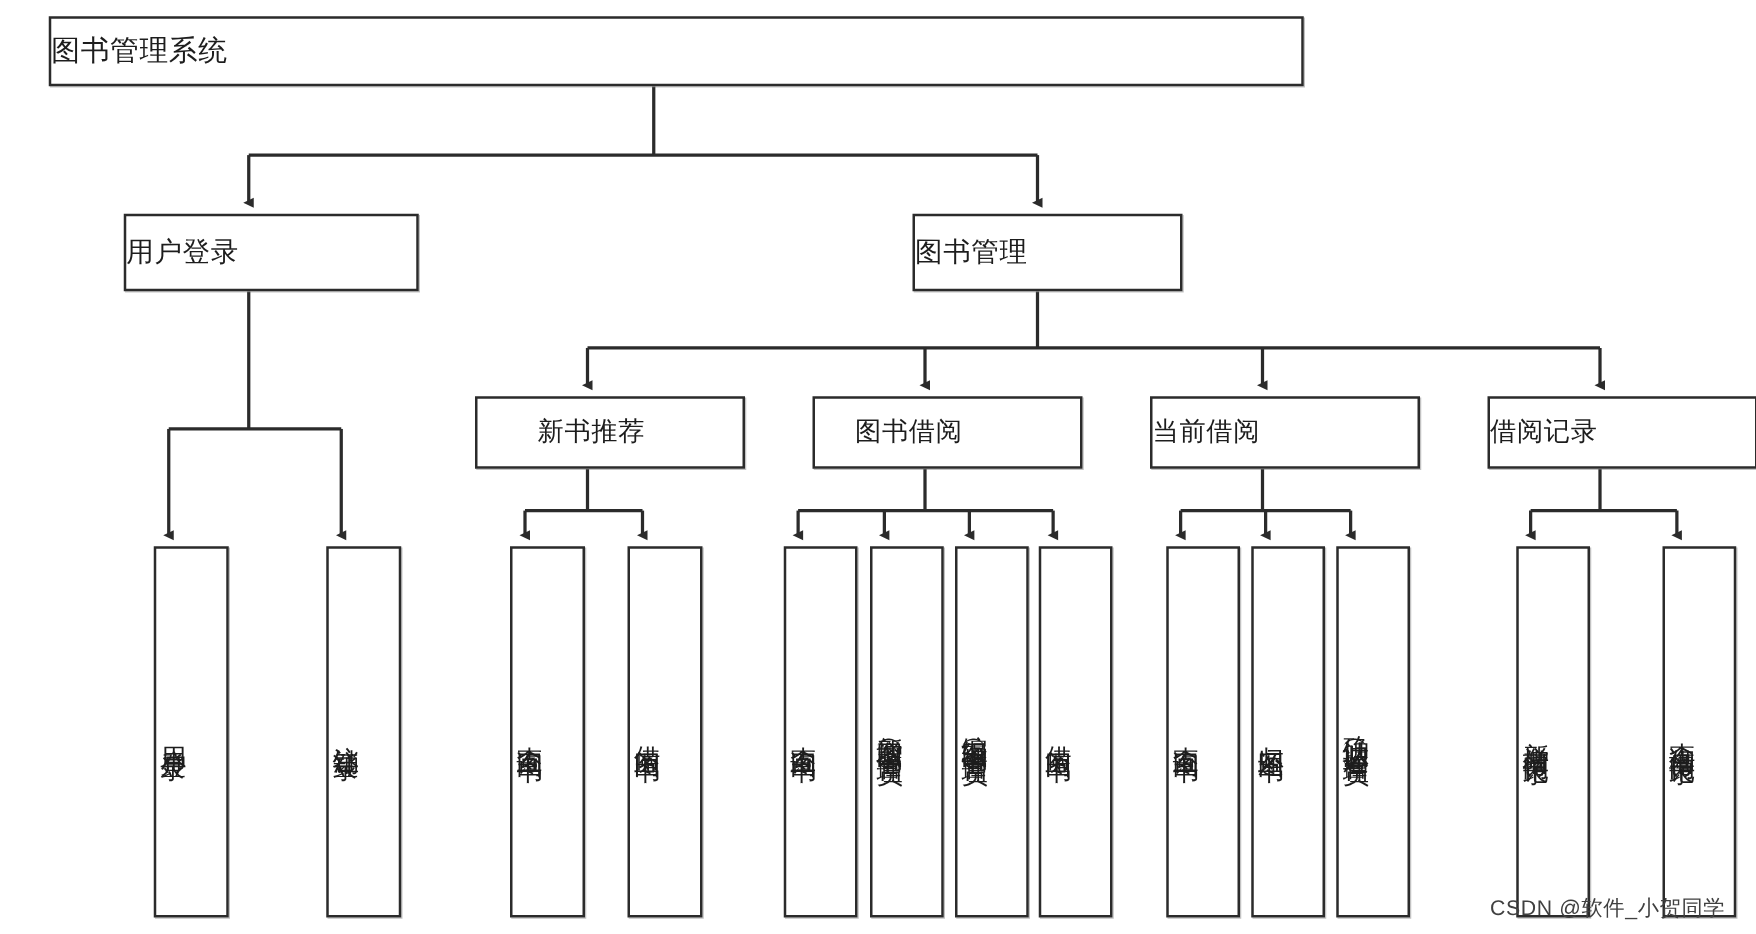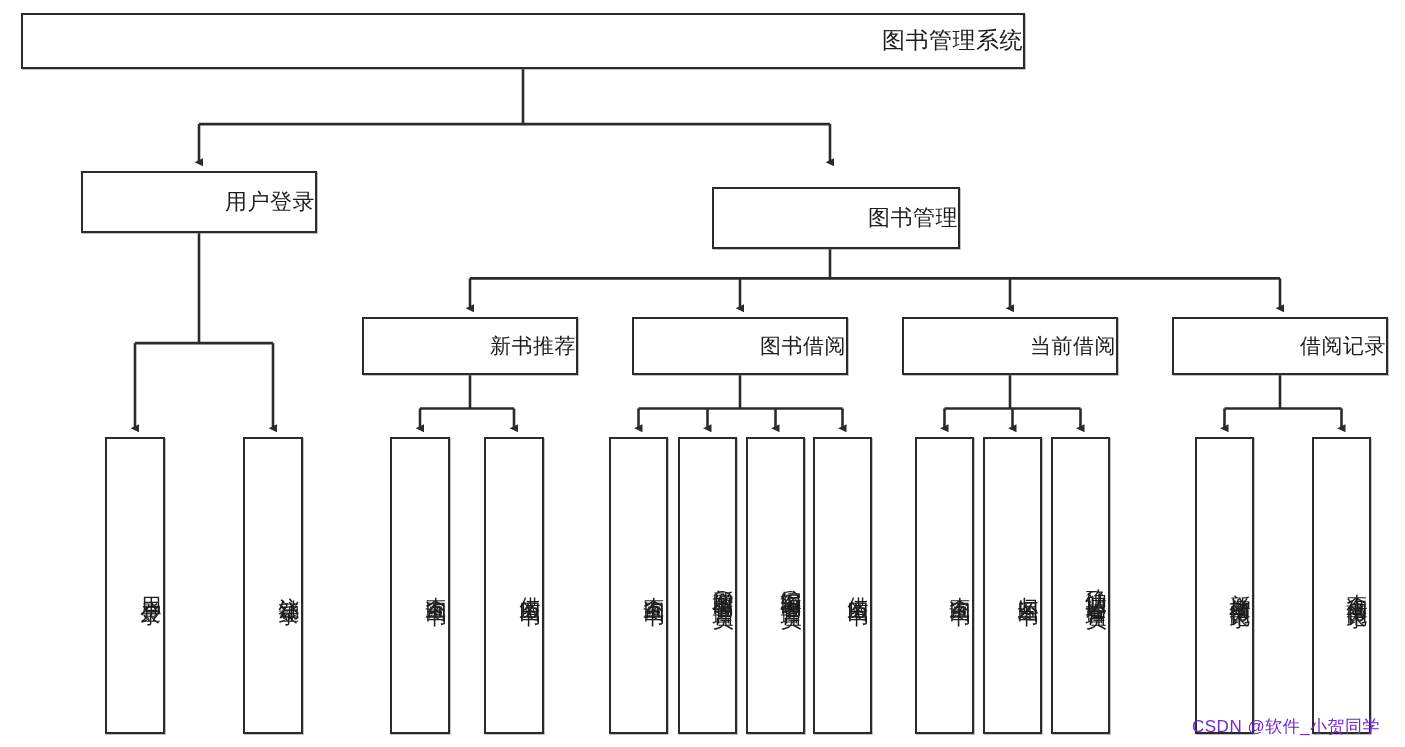--- a/index.html
+++ b/index.html
@@ -27,22 +27,23 @@
     height: 747px;
     pointer-events: none;
   }
   .node {
     position: absolute;
     box-sizing: border-box;
     background: #ffffff;
     border: 2px solid #2b2b2b;
     display: flex;
     align-items: center;
-    justify-content: flex-end;
+    justify-content: flex-start;
     box-shadow: 1px 1px 0 rgba(120,120,120,0.45);
+    margin-left: 18px;
   }
   .node .label {
     font-size: 21px;
     line-height: 1.18;
     letter-spacing: 0.5px;
     color: #1d1d1d;
     text-align: center;
     white-space: nowrap;
   }
   .node.vertical .label {
@@ -110,21 +111,21 @@
       </g>
   </svg>
 
   <div id="node-layer">
       <div class="node level0" style="left: 21px; top: 13px; width: 1004px; height: 56px;">
         <span class="label">图书管理系统</span>
       </div>
       <div class="node level1" style="left: 81px; top: 171px; width: 236px; height: 62px;">
         <span class="label">用户登录</span>
       </div>
-      <div class="node level1" style="left: 712px; top: 187px; width: 248px; height: 62px;">
+      <div class="node level1" style="left: 712px; top: 171px; width: 216px; height: 62px;">
         <span class="label">图书管理</span>
       </div>
       <div class="node level2" style="left: 362px; top: 317px; width: 216px; height: 58px; padding-left: 48px;">
         <span class="label">新书推荐</span>
       </div>
       <div class="node level2" style="left: 632px; top: 317px; width: 216px; height: 58px; padding-left: 32px;">
         <span class="label">图书借阅</span>
       </div>
       <div class="node level2" style="left: 902px; top: 317px; width: 216px; height: 58px;">
         <span class="label">当前借阅</span>
@@ -166,14 +167,14 @@
         <span class="label">确认归还（管理员）</span>
       </div>
       <div class="node level3 vertical" style="left: 1195px; top: 437px; width: 59px; height: 297px;">
         <span class="label">新增借阅记录</span>
       </div>
       <div class="node level3 vertical" style="left: 1312px; top: 437px; width: 59px; height: 297px;">
         <span class="label">查询借阅记录</span>
       </div>
     </div>
 
-  <div class="watermark" style="left: 1192px; top: 715px; color: #6d28d9;">CSDN @软件_小贺同学</div>
+  <div class="watermark" style="left: 1192px; top: 715px; color: #404040;">CSDN @软件_小贺同学</div>
 </div>
 
 </body></html>

